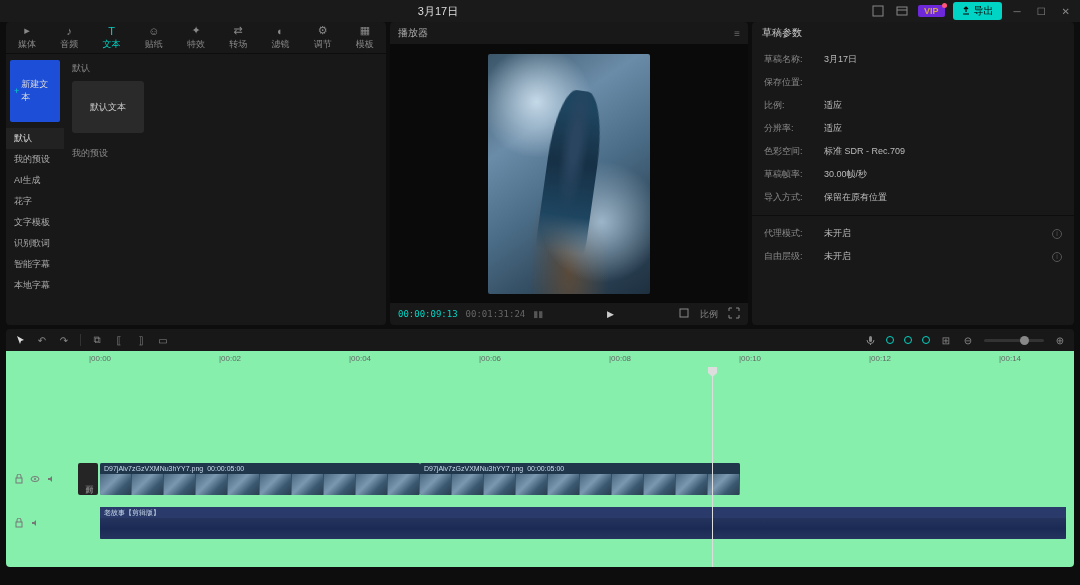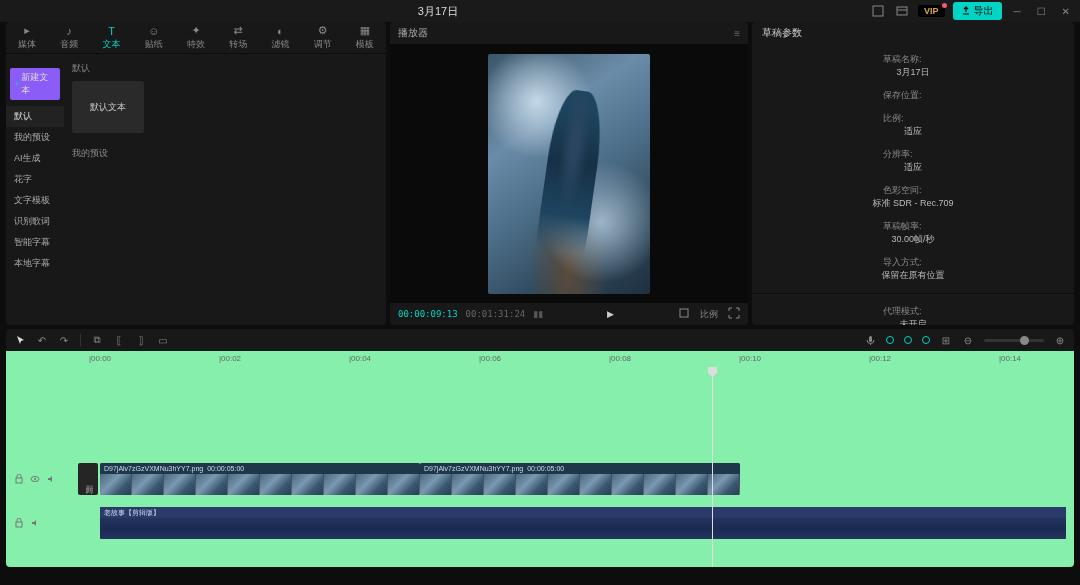--- a/index.html
+++ b/index.html
@@ -7,35 +7,35 @@
 
 .titlebar { height: 22px; background: #1a1a1a; display: flex; align-items: center; padding: 0 6px; }
 .tb-left { display: flex; align-items: center; gap: 8px; }
 .appname { color: #eee; font-size: 11px; font-weight: 500; display:flex; align-items:center; gap:3px;}
 .menu-btn { background: #2a2a2a; border-radius: 3px; padding: 1px 8px; color: #ccc; font-size: 10px; display:flex;align-items:center;gap:3px;}
 .autosave { color: #666; font-size: 9px; display:flex; align-items:center; gap:3px;}
 .dot-cyan { width: 6px; height: 6px; border-radius: 50%; background: #00e5cc; }
 .tb-center { flex: 1; text-align: center; color: #ddd; font-size: 11px; }
 .tb-right { display: flex; align-items: center; gap: 8px; }
 .icon-btn { width: 16px; height: 16px; color: #888; display:flex;align-items:center;justify-content:center;}
-.vip { background:#000000; color: #d4a54a; font-size: 9px; padding: 1px 6px; border-radius: 2px; font-weight:bold; position:relative;}
+.vip { background:#6d28d9; color: #d4a54a; font-size: 9px; padding: 1px 6px; border-radius: 2px; font-weight:bold; position:relative;}
 .vip::after{content:""; position:absolute; top:-2px; right:-2px; width:5px; height:5px; background:#ff5577; border-radius:50%;}
 .export-btn { background: #00d4c4; color: #000; font-size: 10px; padding: 2px 8px; border-radius: 3px; display:flex;align-items:center;gap:3px;font-weight:500;}
 .win-btn{color:#888; padding:0 4px;}
 
 .top-row { display: flex; height: 303px; gap: 4px; padding: 0 6px; }
 .panel { background: #181818; border-radius: 4px; display: flex; flex-direction: column; }
 
 .lib-panel { width: 380px; }
 .lib-tabs { display: flex; height: 32px; border-bottom: 1px solid #0d0d0d; }
 .lib-tab { flex: 1; display: flex; flex-direction: column; align-items: center; justify-content: center; gap: 1px; color: #888; font-size: 9px; cursor:pointer;}
 .lib-tab.active { color: #00d4c4; }
 .lib-body { flex: 1; display: flex; }
 .lib-sidebar { width: 58px; padding: 4px 0; }
-.side-btn-new { margin: 10px 4px 6px; padding: 3px 4px; font-size: 9px; color: #ddd; background:#8b5cf6; border-radius: 2px; display:flex;align-items:center;gap:2px;}
+.side-btn-new { margin: 2px 4px 6px; padding: 18px 4px; font-size: 9px; color: #ddd; background:#1d4ed8; border-radius: 2px; display:flex;align-items:center;gap:2px;}
 .side-btn-new::before{content:"+"; color:#00d4c4;}
 .side-item { padding: 4px 8px; font-size: 9px; color: #aaa; cursor:pointer;}
 .side-item.active { color: #ddd; background:#222; }
 .lib-content { flex: 1; padding: 8px; }
 .sec-label { font-size: 9px; color: #888; margin-bottom: 6px; }
 .text-thumb { width: 72px; height: 52px; background: #2a2a2a; border-radius: 3px; display: flex; align-items: center; justify-content: center; font-size: 9px; color: #ccc; }
 
 .preview-panel { flex: 1; }
 .pv-header { height: 22px; display: flex; align-items: center; padding: 0 8px; font-size: 10px; color: #aaa; justify-content:space-between;}
 .hamb{color:#666;}
@@ -46,21 +46,21 @@
 .pv-ctrl { height: 22px; display: flex; align-items: center; padding: 0 8px; gap: 8px; font-size: 9px; color: #666;}
 .tcode { font-family:monospace; }
 .tcode.cur { color: #00d4c4; }
 .pv-ctrl .spacer{flex:1;}
 .play-icon{color:#ccc;margin:0 auto;}
 .pv-right-icons{display:flex; gap:10px; align-items:center; color:#888;}
 
 .prop-panel { width: 322px; }
 .prop-header { height: 22px; padding: 0 10px; font-size: 10px; color: #ccc; display:flex; align-items:center;}
 .prop-body { flex: 1; padding: 4px 0; overflow:auto;}
-.prop-row { display: flex; padding: 5px 12px; font-size: 9px; align-items: center; flex-direction: column;}
+.prop-row { display: flex; padding: 5px 12px; font-size: 9px; align-items: center;}
 .prop-label { width: 60px; color: #888; }
 .prop-val { flex:1; color: #bbb; }
 .prop-sep { height:1px; background:#0d0d0d; margin:6px 0;}
 .info-ic{width:10px;height:10px;border:1px solid #555;border-radius:50%;font-size:7px;display:flex;align-items:center;justify-content:center;color:#555;}
 .prop-footer { padding: 6px 10px; display:flex; justify-content:flex-end;}
 .modify-btn { background:#333; color:#ccc; font-size:9px; padding:3px 14px; border-radius:3px;}
 
 .tl-toolbar { height: 22px; background:#181818; margin: 4px 6px 0; border-radius:4px 4px 0 0; display:flex; align-items:center; padding:0 8px; gap:10px; color:#888;}
 .tool-ic{width:12px;height:12px;display:flex;align-items:center;justify-content:center;}
 .tool-ic.active{color:#ddd;}

